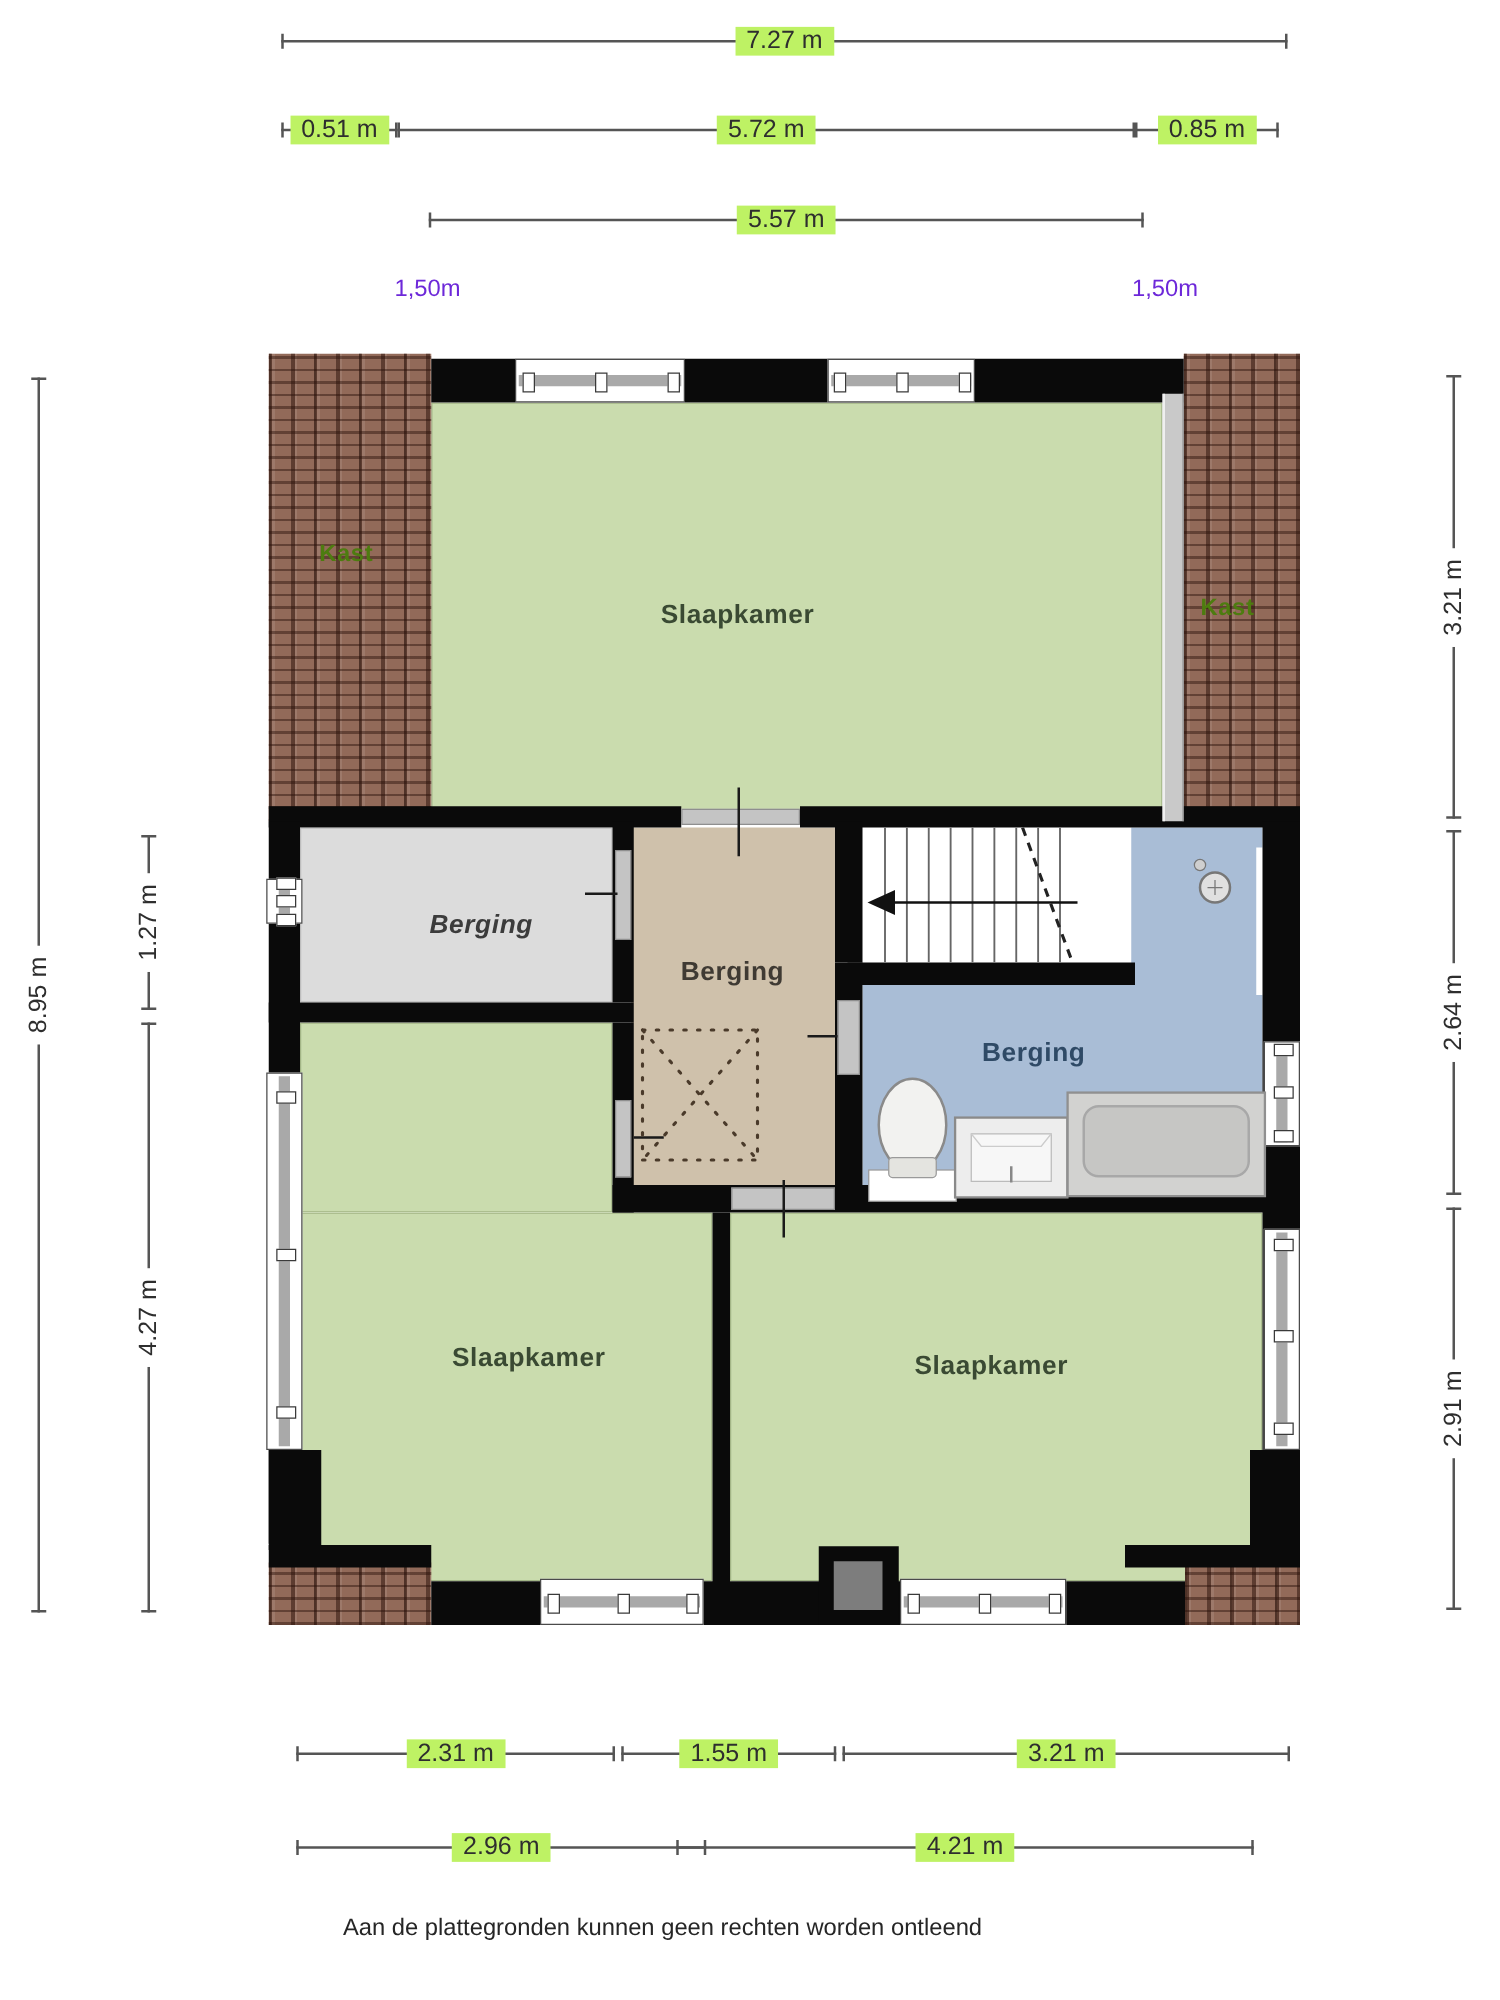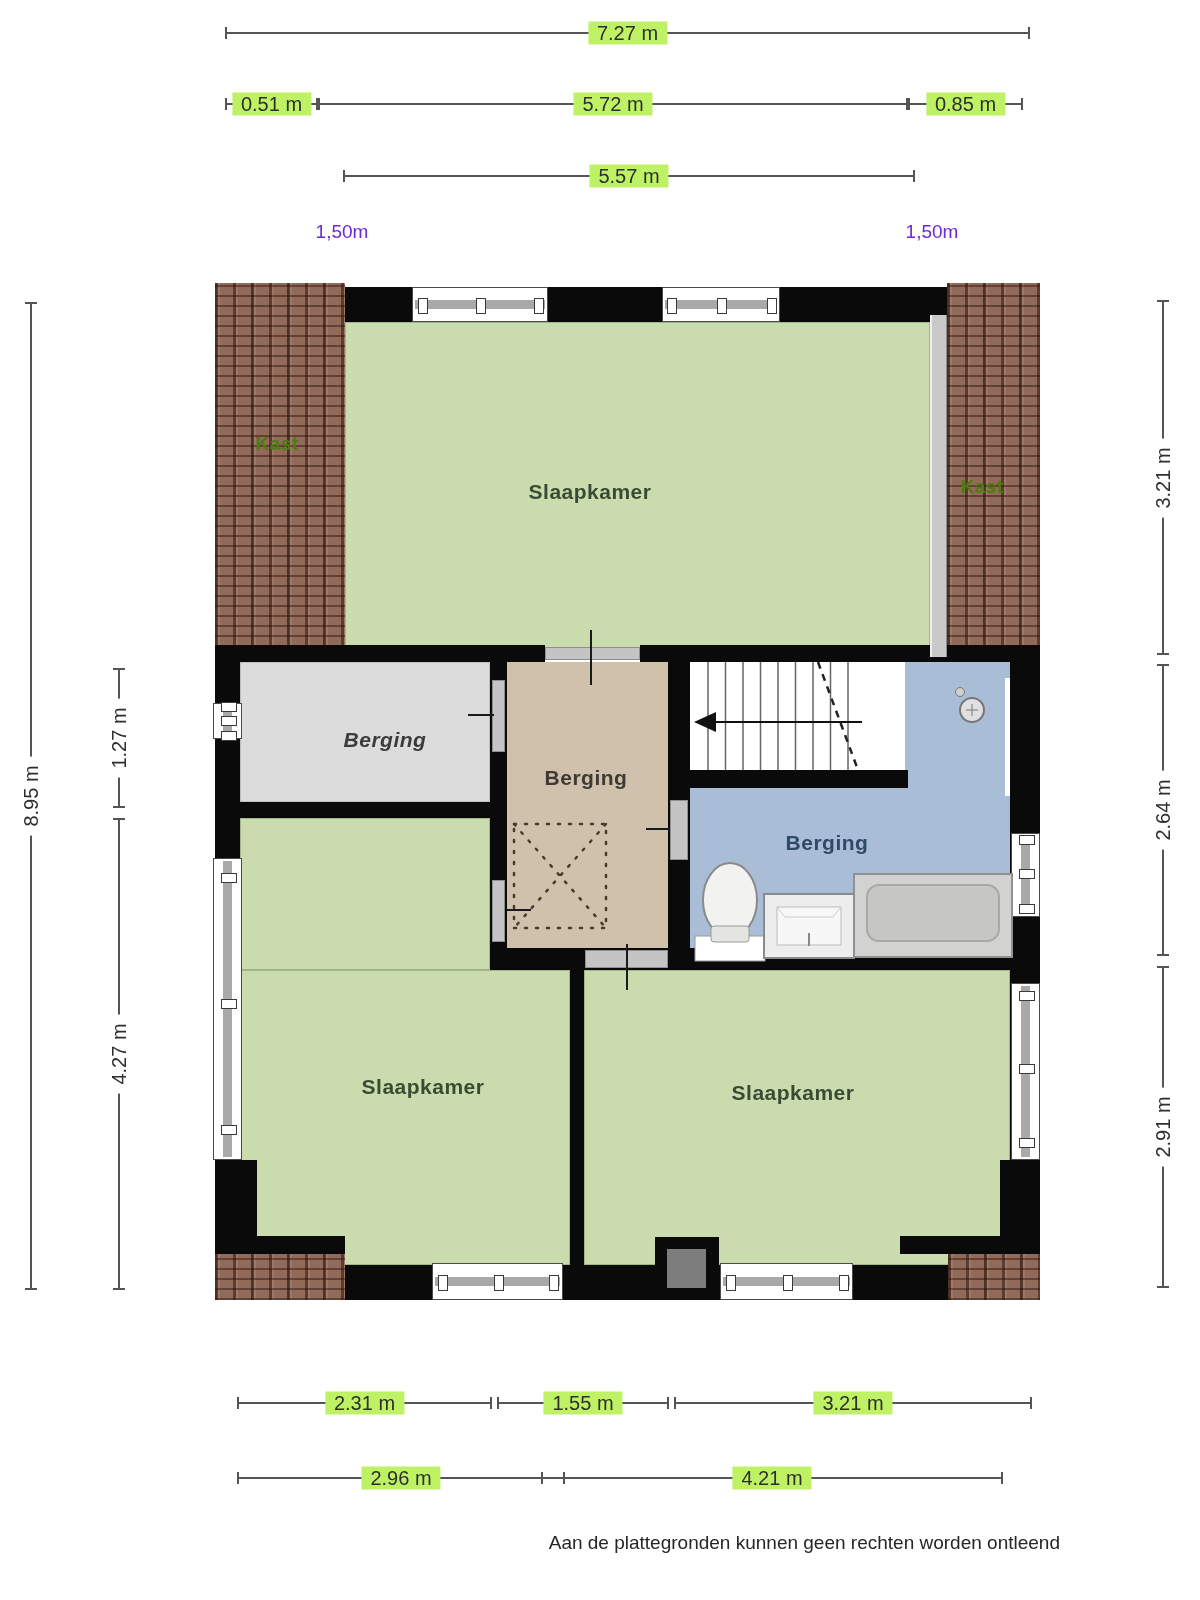--- a/index.html
+++ b/index.html
@@ -46,21 +46,21 @@
              padding:0 9px;font-size:20px;color:#2e2e2e;white-space:nowrap;}
   .vdim{position:absolute;width:0;border-left:2px solid #555;z-index:1;}
   .vdim::before,.vdim::after{content:"";position:absolute;left:-7px;width:12px;height:2px;background:#555;}
   .vdim::before{top:0;}.vdim::after{bottom:0;}
   .vdim>span{position:absolute;top:50%;left:-1px;transform:translate(-50%,-50%) rotate(-90deg);background:#fff;
              padding:0 9px;font-size:20px;color:#2e2e2e;white-space:nowrap;}
   .dimtext{position:absolute;transform:translate(-50%,-50%);font-size:19px;color:#6d28d9;white-space:nowrap;z-index:1;}
   .fix{position:absolute;z-index:5;}
   .chimney{position:absolute;background:#0a0a0a;z-index:5;}
   .chimney>div{position:absolute;left:12px;top:12px;width:39px;height:39px;background:#7d7d7d;}
-  .footer{position:absolute;left:0;width:1060px;text-align:right;font-size:19px;color:#262626;z-index:1;}
+  .footer{position:absolute;left:0;width:1060px;text-align:center;font-size:19px;color:#262626;z-index:1;}
 </style>
 </head>
 <body>
 
 <div id="stage">
 
   <div class="hdim" style="left:225px;top:32px;width:805px;">
       <span>7.27 m</span>
     </div>
   <div class="hdim" style="left:225px;top:103px;width:93px;">

